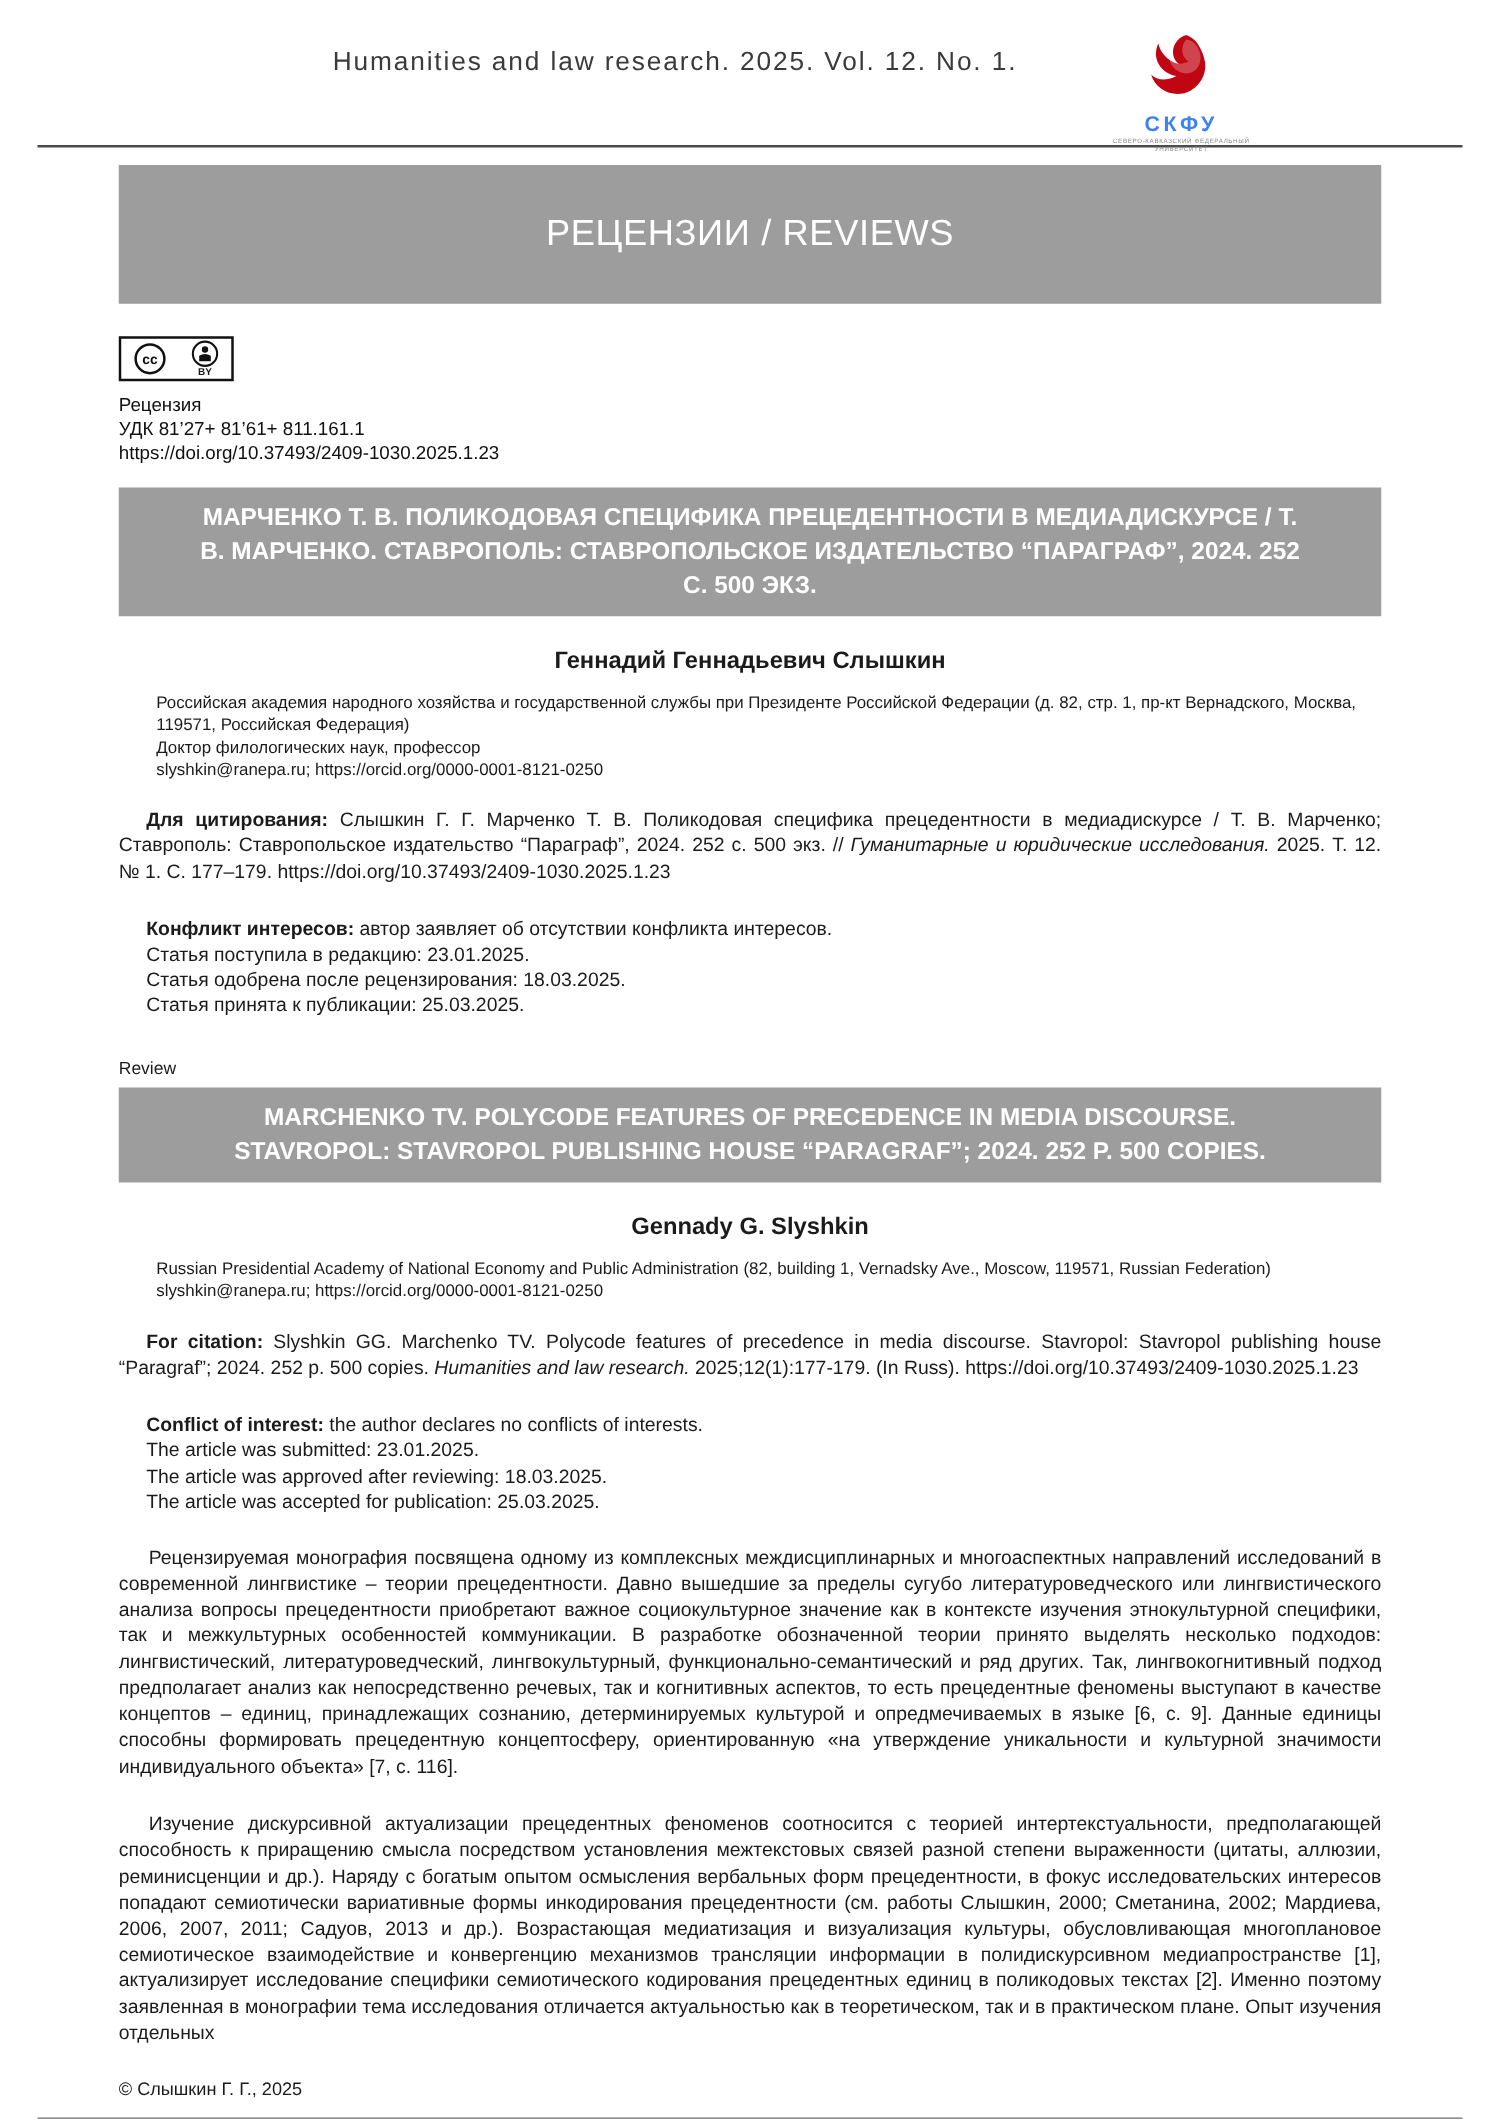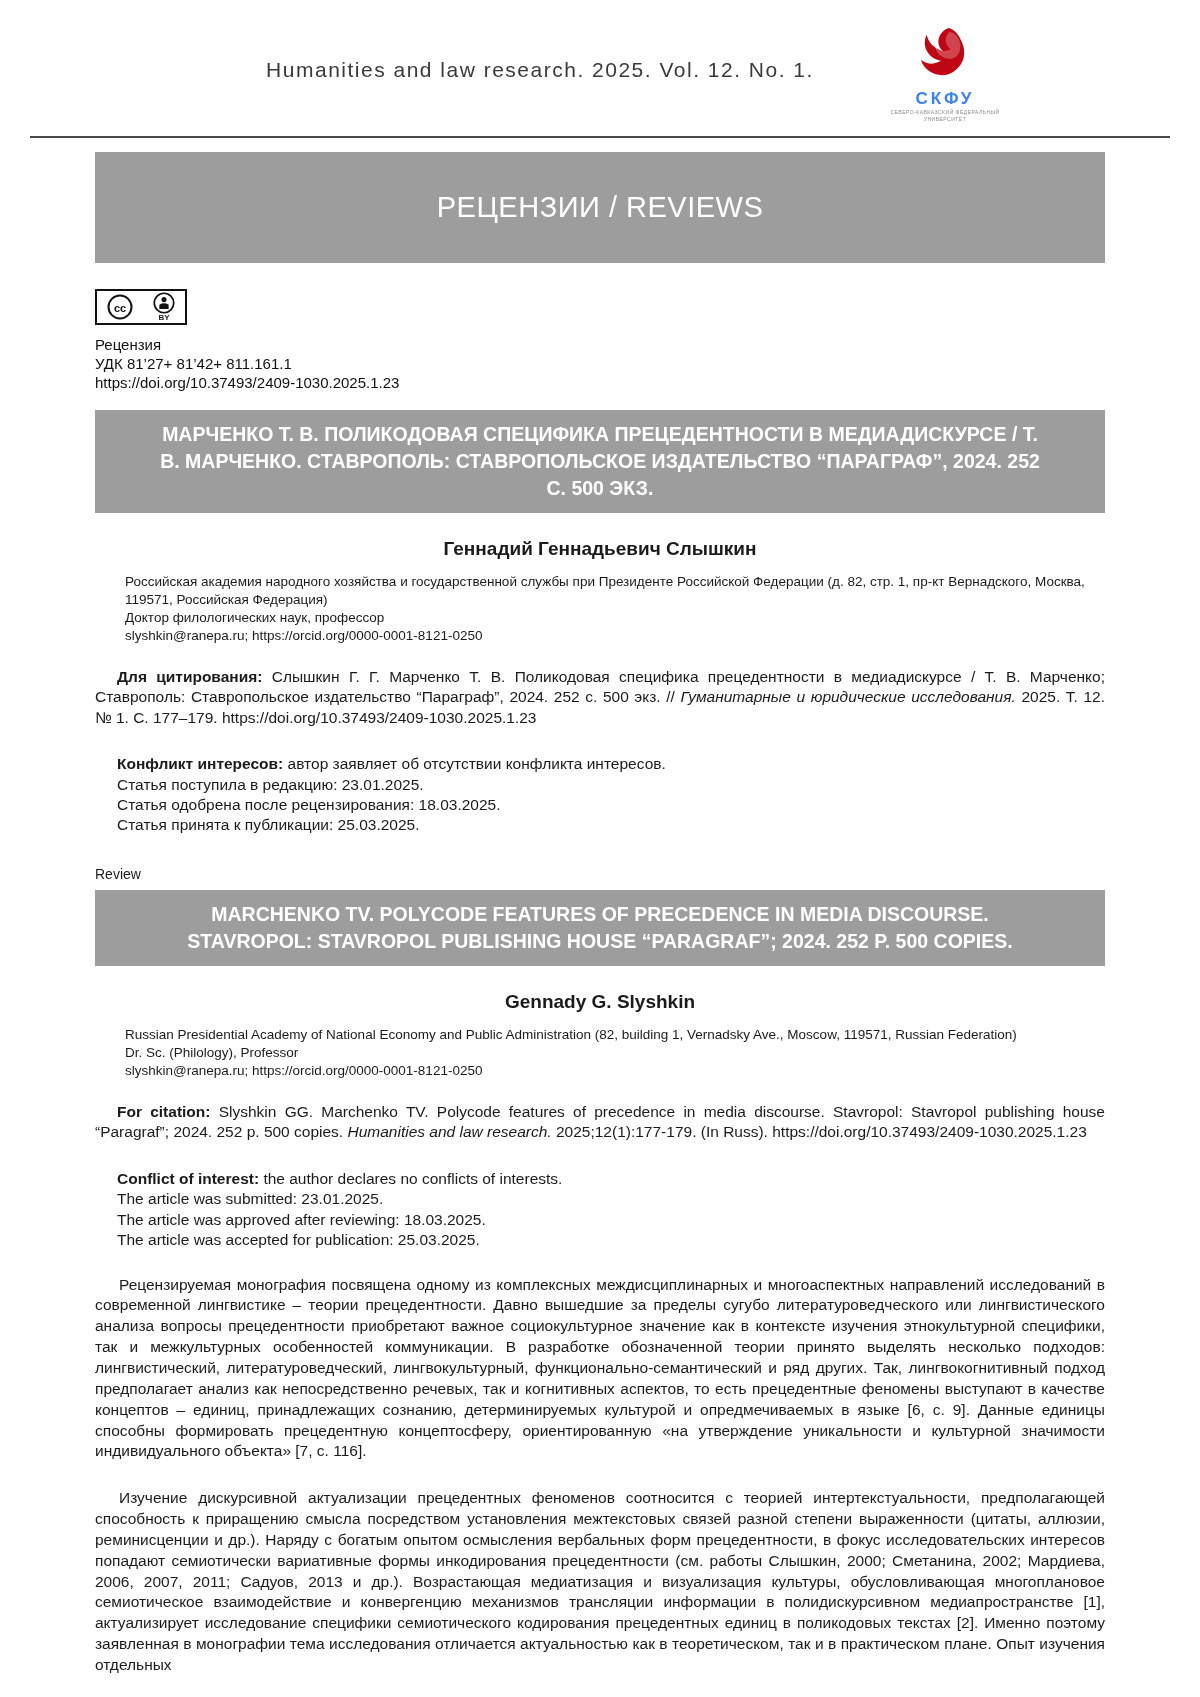--- a/index.html
+++ b/index.html
@@ -2,21 +2,21 @@
 <html><head>
 <meta charset="utf-8">
 <style>
   html,body { margin:0; padding:0; background:#e8e8e8; }
   .page {
     position:relative; width:1200px; height:1697px; margin:0 auto;
     background:#ffffff; overflow:hidden;
     font-family:"Liberation Sans", sans-serif; color:#1b1b1b;
   }
   
-  .header { position:relative; padding-top:58px; height:62px; }
+  .header { position:relative; padding-top:38px; height:62px; }
   .journal-title {
     text-align:center; font-size:21px; letter-spacing:1.5px; color:#3a3a3a;
     padding-right:120px;
   }
   .uni-logo { position:absolute; top:26px; right:200px; width:110px; text-align:center; }
   .uni-logo .acro { font-size:17px; font-weight:bold; letter-spacing:3px; color:#3b82f6; margin-top:1px; }
   .uni-logo .sub { font-size:5px; letter-spacing:0.5px; color:#8a8a8a; line-height:1.3; }
   .top-rule { border:none; border-top:2px solid #4a4a4a; margin:16px 30px 0 30px; }
 
   
@@ -99,21 +99,21 @@
         <circle cx="13" cy="13" r="11.5" fill="none" stroke="#111" stroke-width="2"></circle>
         <circle cx="13" cy="9" r="3" fill="#111"></circle>
         <path d="M7.5 20 L7.5 15 Q13 11.5 18.5 15 L18.5 20 Z" fill="#111"></path>
       </svg>
       <span class="by-label">BY</span>
     </span>
   </div>
 
   <div class="meta">
     <div>Рецензия</div>
-    <div>УДК 81’27+ 81’42+ 811.161.1</div>
+    <div>УДК 81’27+ 81’61+ 811.161.1</div>
     <div>https://doi.org/10.37493/2409-1030.2025.1.23</div>
   </div>
 
   <div class="banner title-banner">МАРЧЕНКО Т. В. ПОЛИКОДОВАЯ СПЕЦИФИКА ПРЕЦЕДЕНТНОСТИ В МЕДИАДИСКУРСЕ / Т. В. МАРЧЕНКО. СТАВРОПОЛЬ: СТАВРОПОЛЬСКОЕ ИЗДАТЕЛЬСТВО “ПАРАГРАФ”, 2024. 252 С. 500 ЭКЗ.</div>
 
   <div class="author-name">Геннадий Геннадьевич Слышкин</div>
   <div class="affil">
     <div>Российская академия народного хозяйства и государственной службы при Президенте Российской Федерации (д. 82, стр. 1, пр-кт Вернадского, Москва, 119571, Российская Федерация)</div>
     <div>Доктор филологических наук, профессор</div>
     <div>slyshkin@ranepa.ru; https://orcid.org/0000-0001-8121-0250</div>
@@ -131,21 +131,20 @@
     </div>
   </div>
 
   <div class="review-label">Review</div>
 
   <div class="banner title-banner" style="margin-top:8px;">MARCHENKO TV. POLYCODE FEATURES OF PRECEDENCE IN MEDIA DISCOURSE. STAVROPOL: STAVROPOL PUBLISHING HOUSE “PARAGRAF”; 2024. 252 P. 500 COPIES.</div>
 
   <div class="author-name">Gennady G. Slyshkin</div>
   <div class="affil">
     <div>Russian Presidential Academy of National Economy and Public Administration (82, building 1, Vernadsky Ave., Moscow, 119571, Russian Federation)</div>
-    <div>Dr. Sc. (Philology), Professor</div>
     <div>slyshkin@ranepa.ru; https://orcid.org/0000-0001-8121-0250</div>
   </div>
 
   <div class="twocol">
     <div class="col">
       <p class="cite-par"><span class="b">For citation:</span><span> Slyshkin GG. Marchenko TV. Polycode features of precedence in media discourse. Stavropol: Stavropol publishing house “Paragraf”; 2024. 252 p. 500 copies. </span><span class="i">Humanities and law research.</span><span> 2025;12(1):177-179. (In Russ). https://doi.org/10.37493/2409-1030.2025.1.23</span></p>
     </div>
     <div class="col">
       <p class="conf-par"><span class="b">Conflict of interest:</span><span> the author declares no conflicts of interests.</span></p>
       <p class="date-par">The article was submitted: 23.01.2025.</p>

